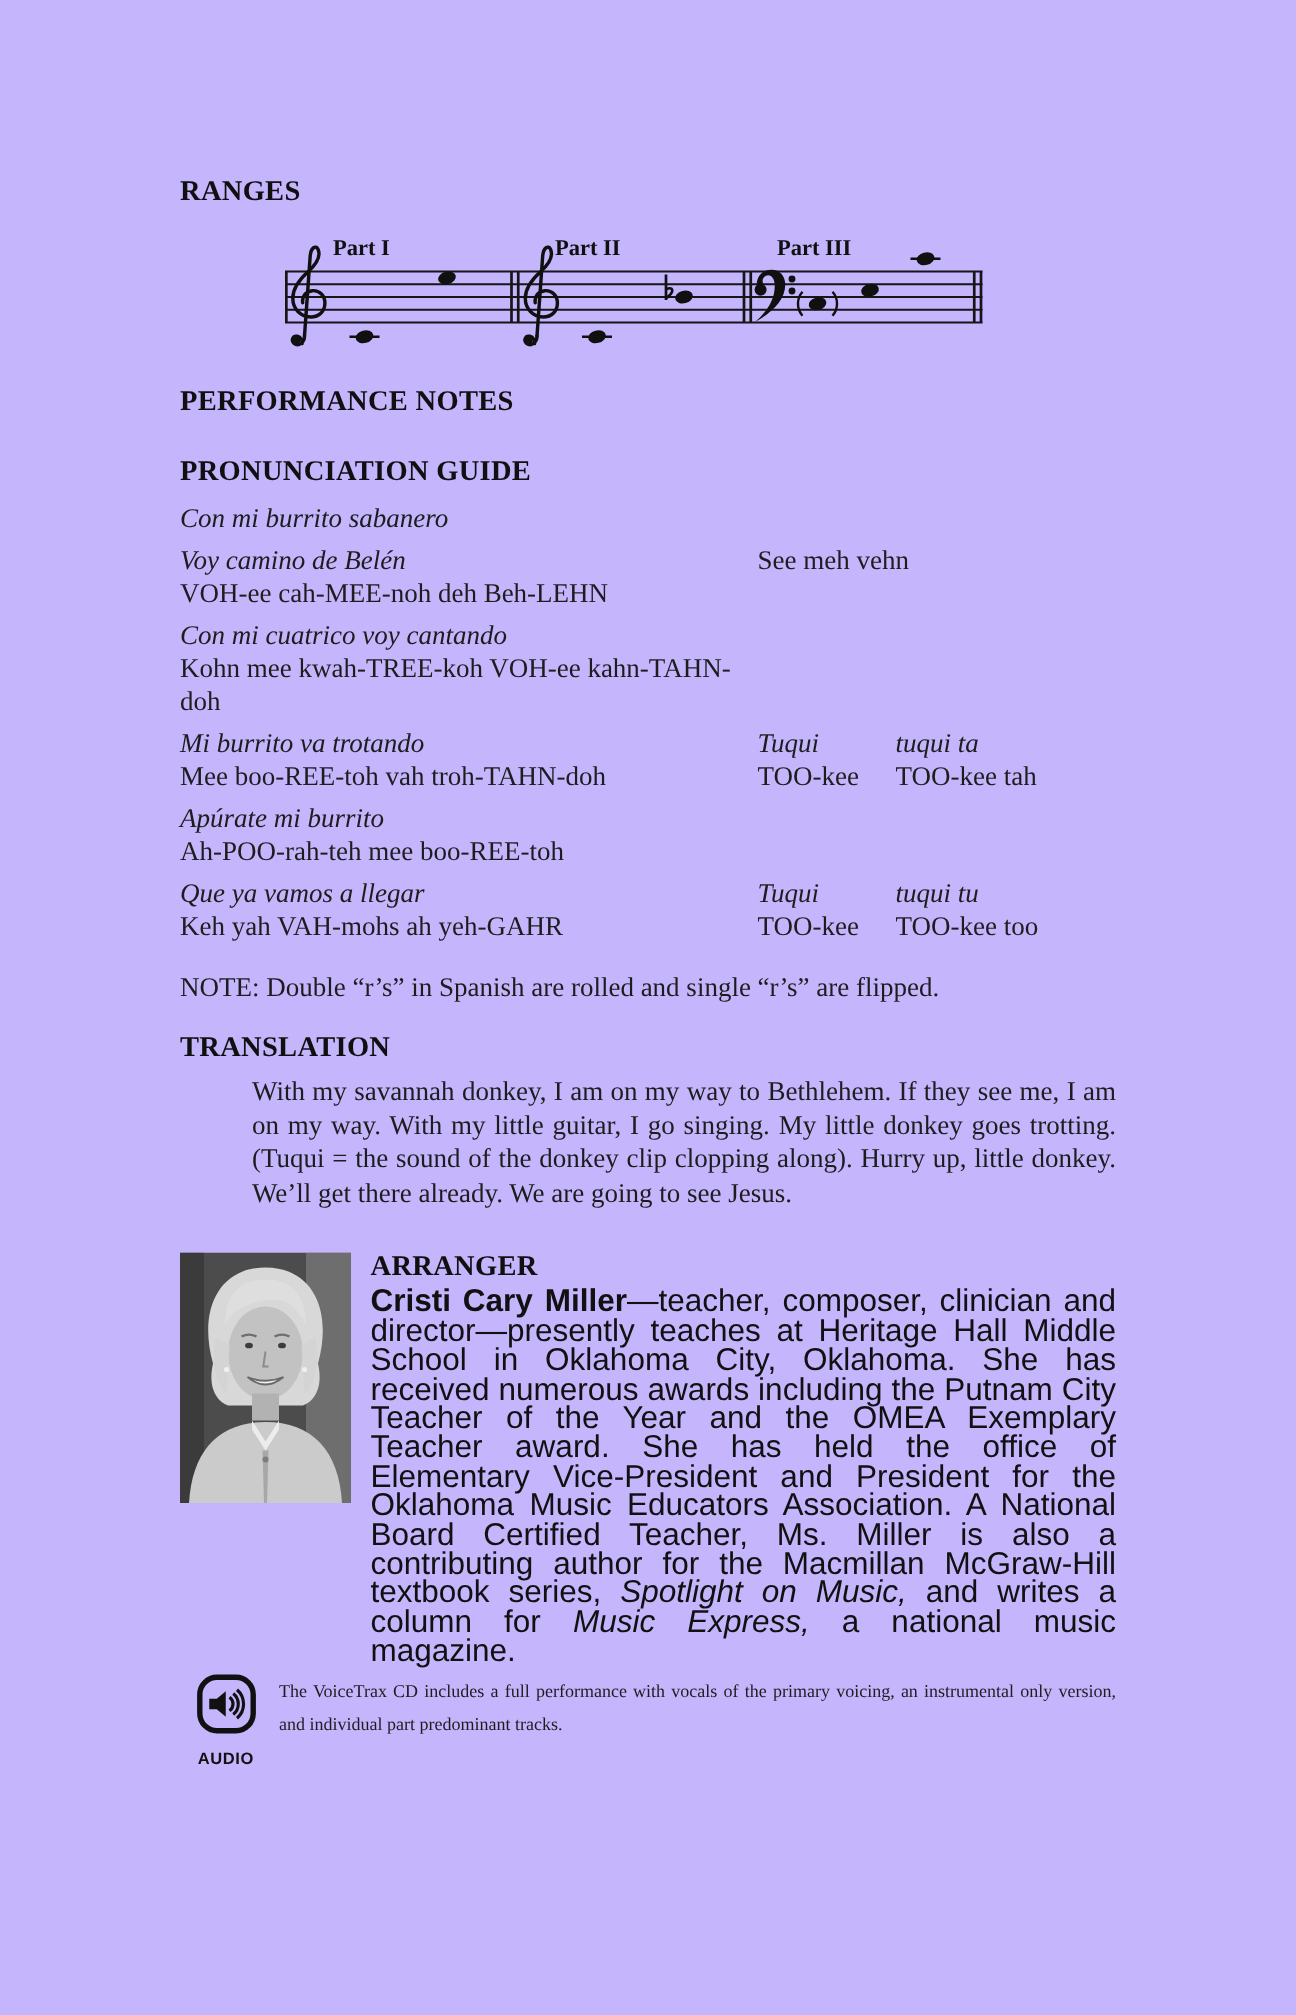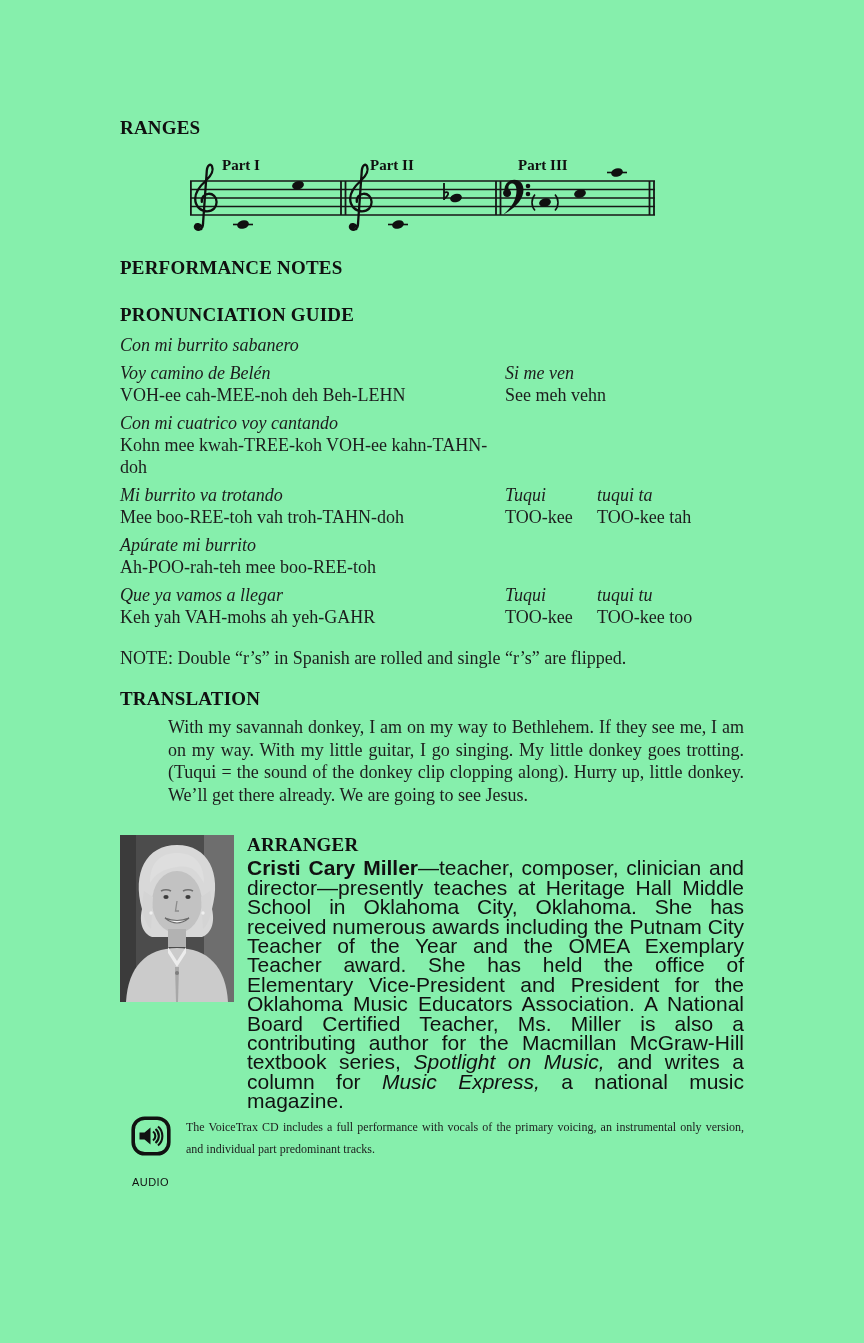--- a/index.html
+++ b/index.html
@@ -1,18 +1,18 @@
 <!DOCTYPE html>
 <html><head>
 <meta charset="utf-8">
 <style>
   * { margin:0; padding:0; box-sizing:border-box; }
   html,body { background:#e8e8e8; }
   .page {
-    width:864px; height:1343px; background:#86efac; margin:0 auto;
+    width:864px; height:1343px; background:#c4b5fd; margin:0 auto;
     padding:118px 120px 0 120px; overflow:hidden; position:relative;
     font-family:"Liberation Serif", serif; color:#1d1d1d;
   }
   .sec-h {
     font-family:"Liberation Serif", serif; font-weight:bold;
     font-size:19px; line-height:20px; color:#101010; letter-spacing:.2px;
   }
   .body-p {
     font-size:18px; line-height:22.6px; text-align:justify; color:#1d1d1d;
   }
@@ -41,22 +41,22 @@
   .bio {
     margin-top:3px; font-family:"Liberation Sans", sans-serif;
     font-size:21px; line-height:19.4px; text-align:justify; color:#111;
   }
   .bio b { font-weight:bold; }
   .bio i { font-style:italic; }
 
   .audio-row { display:flex; margin-top:5px; }
   .audio-col { width:53px; flex:none; margin-left:4px; text-align:center; }
   .audio-label {
-    font-family:"Liberation Sans", sans-serif; font-size:11px; font-weight:normal;
-    letter-spacing:.4px; color:#111; margin-top:16px;
+    font-family:"Liberation Sans", sans-serif; font-size:11px; font-weight:bold;
+    letter-spacing:.4px; color:#111; margin-top:6px;
   }
   .audio-text {
     margin-left:9px; width:567px; font-size:12px; line-height:22.3px;
     text-align:justify; color:#1d1d1d;
   }
 </style>
 </head>
 <body>
 
 <div class="page">
@@ -141,21 +141,20 @@
       <div class="es">Con mi burrito sabanero</div>
     </div>
   </div>
 
   <div class="pg-row">
     <div class="pg-left">
       <div class="es">Voy camino de Belén</div>
       <div class="ph">VOH-ee cah-MEE-noh deh Beh-LEHN</div>
     </div>
     <div class="pg-right">
-      <div class="es">Si me ven</div>
       <div class="ph">See meh vehn</div>
     </div>
   </div>
 
   <div class="pg-row">
     <div class="pg-left">
       <div class="es">Con mi cuatrico voy cantando</div>
       <div class="ph">Kohn mee kwah-TREE-koh VOH-ee kahn-TAHN-doh</div>
     </div>
   </div>

